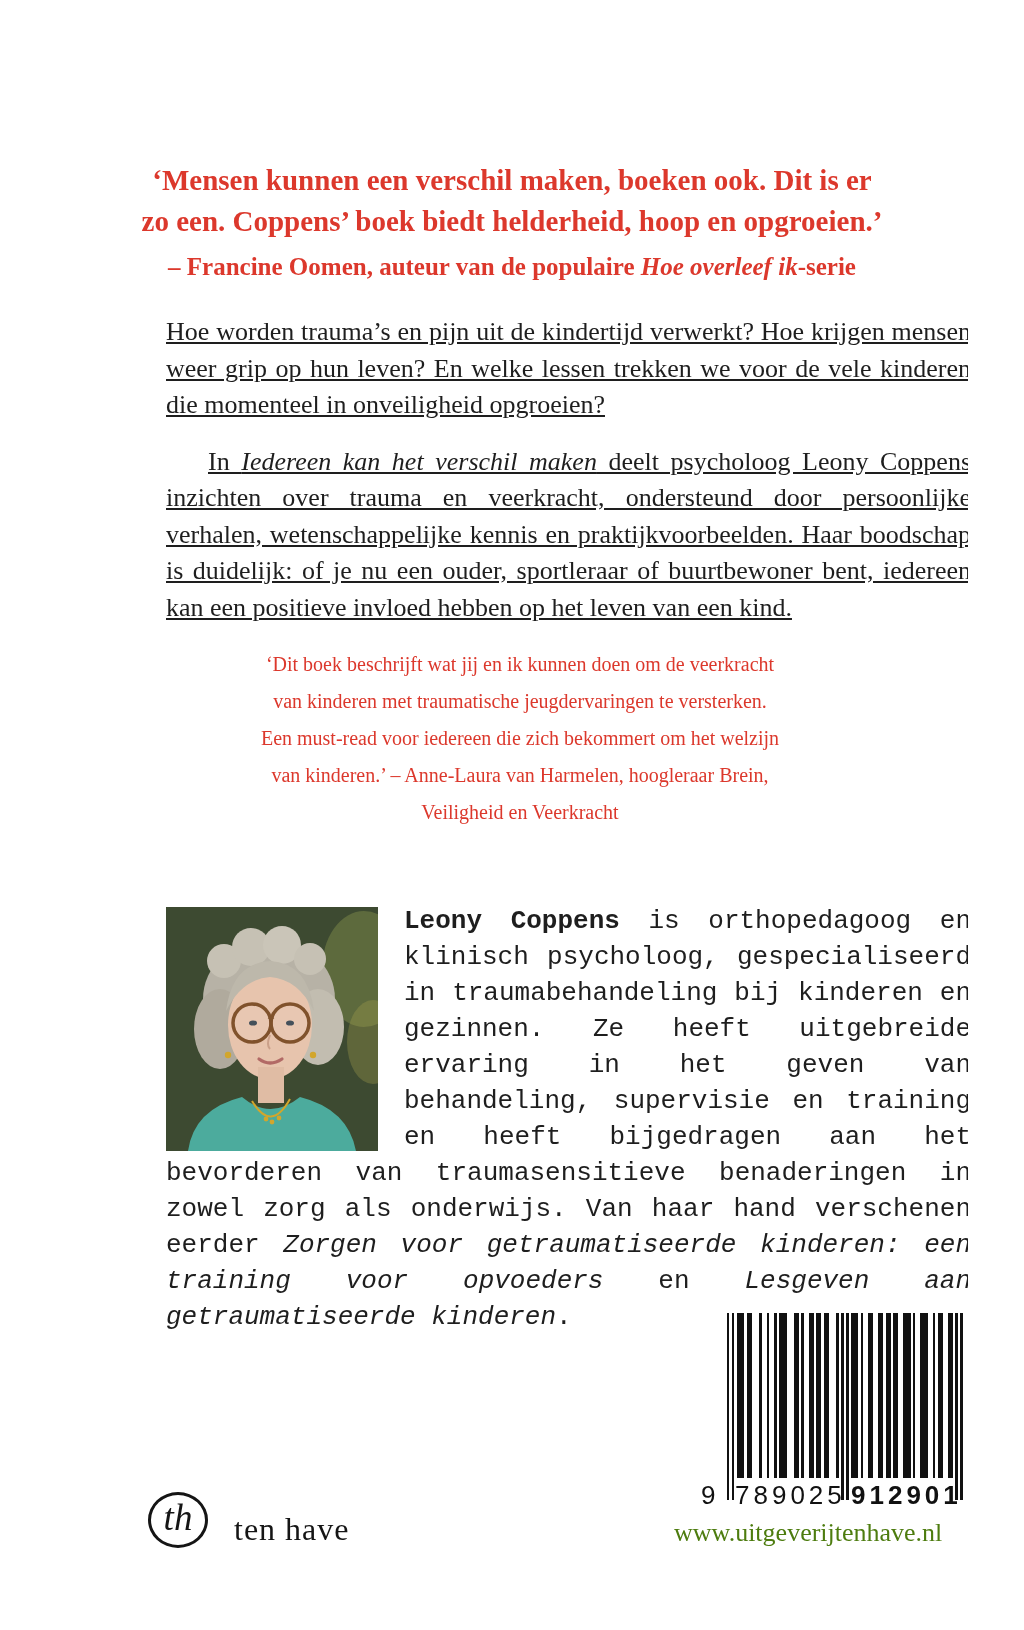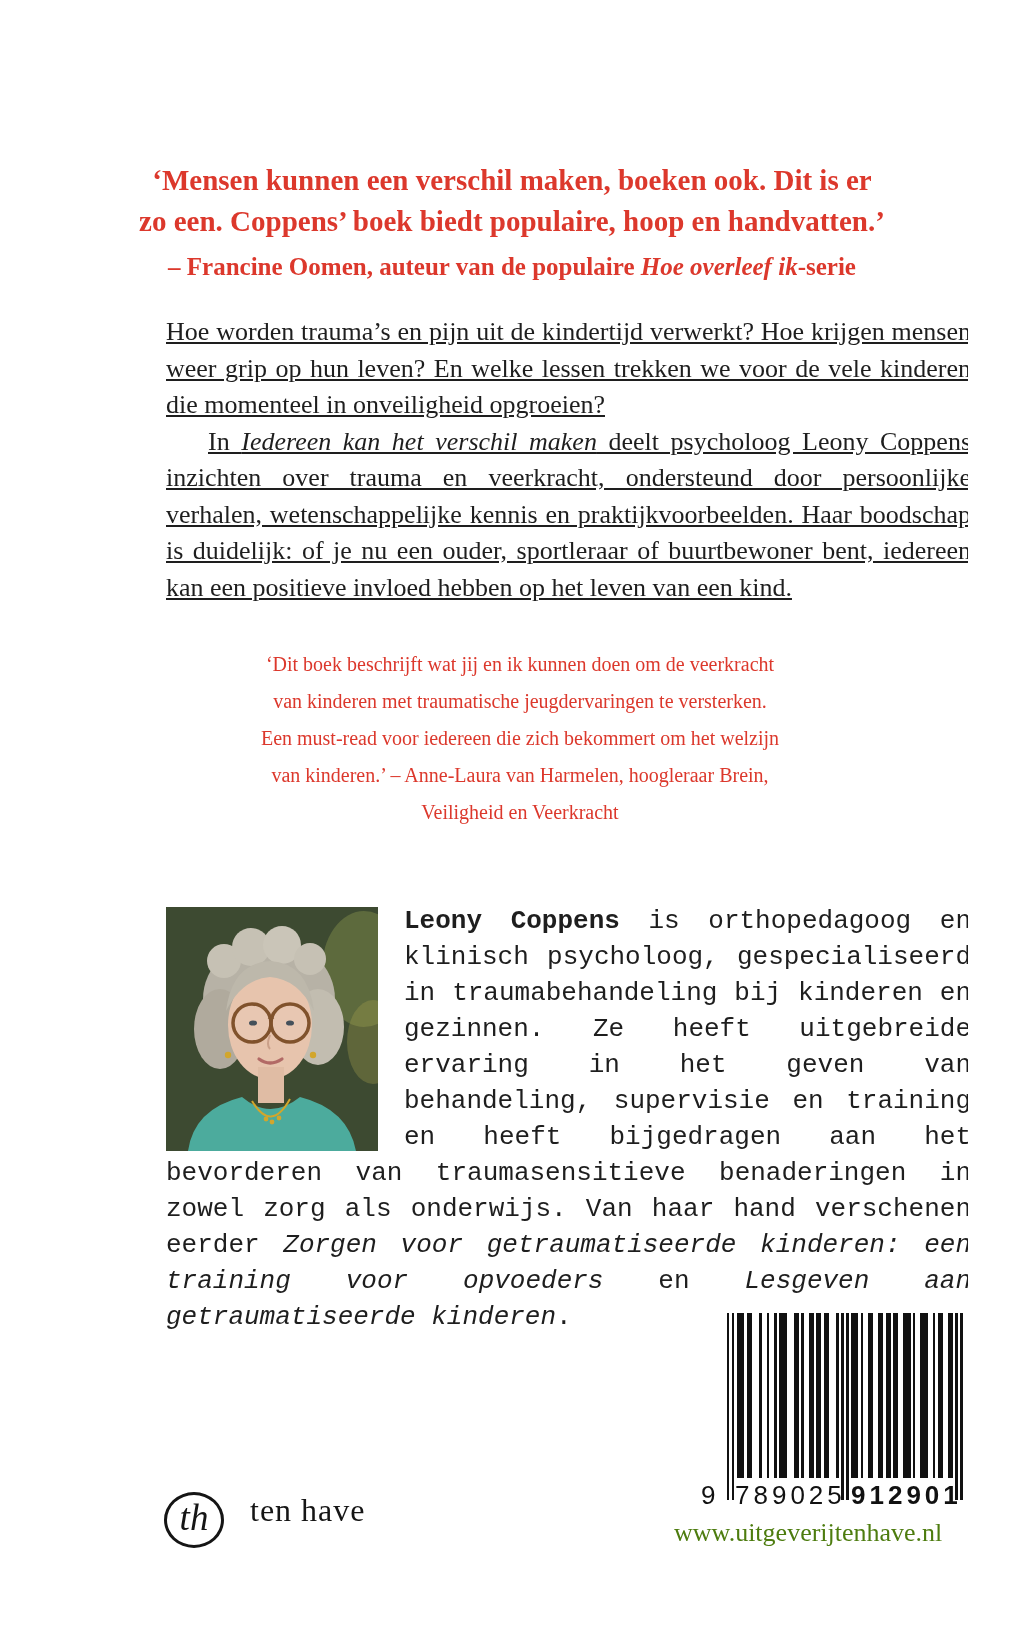--- a/index.html
+++ b/index.html
@@ -14,42 +14,42 @@
     text-align:center;color:var(--accent-red,#dc382c);
     font-weight:bold;font-size:29px;line-height:41px;
   }
   .top-quote .attr{font-size:25px;line-height:38px;margin-top:6px;}
   
   .body-text{
     position:absolute;top:314px;left:110px;width:805px;
     font-size:26px;line-height:36.5px;text-align:justify;
   }
   .body-text p{margin:0;text-decoration:underline;}
-  .body-text p.indent{text-indent:42px;}
+  .body-text p.indent{text-indent:42px;margin-top:20px;}
   
   .mid-quote{
     position:absolute;top:646px;left:16px;right:0;text-align:center;
     color:var(--accent-red,#dc382c);font-size:20px;line-height:37px;
   }
   
   .bio{
     position:absolute;top:903px;left:110px;width:805px;
     font-size:26px;line-height:36px;text-align:justify;
   }
   .bio p{margin:0;font-family:Liberation Mono, monospace;}
   .photo{
     float:left;width:212px;height:244px;margin:4px 26px 0 0;
     display:block;
   }
   .bold{font-weight:bold;}
   .it{font-style:italic;}
   
   .footer-logo{
-    position:absolute;left:108px;top:1492px;
-    display:flex;align-items:flex-start;color:#151515;
+    position:absolute;left:92px;top:1492px;
+    display:flex;align-items:flex-end;color:#151515;
   }
   .monogram{
     width:60px;height:56px;border:3px solid #151515;border-radius:50%;
     display:flex;align-items:center;justify-content:center;
     font-style:italic;font-size:37px;line-height:1;box-sizing:border-box;
     padding-bottom:5px;
   }
   .logo-name{font-size:32px;margin-left:26px;letter-spacing:1px;}
   .barcode{position:absolute;left:645px;top:1313px;width:262px;height:200px;}
   .barcode svg{position:absolute;left:26px;top:0;}
@@ -65,21 +65,21 @@
     text-align:left;font-size:26px;color:#4d7c0f;
   }
 </style>
 </head>
 <body>
 
 <div class="page">
 
   <header class="top-quote">
     <div>‘Mensen kunnen een verschil maken, boeken ook. Dit is er</div>
-    <div>zo een. Coppens’ boek biedt populaire, hoop en handvatten.’</div>
+    <div>zo een. Coppens’ boek biedt helderheid, hoop en opgroeien.’</div>
     <div class="attr"><span>– Francine Oomen, auteur van de populaire </span><span class="it">Hoe overleef ik</span><span>-serie</span></div>
   </header>
 
   <section class="body-text">
     <p>Hoe worden trauma’s en pijn uit de kindertijd verwerkt? Hoe krijgen mensen weer grip op hun leven? En welke lessen trekken we voor de vele kinderen die momenteel in onveiligheid opgroeien?</p>
     <p class="indent"><span>In </span><span class="it">Iedereen kan het verschil maken</span><span> deelt psycholoog Leony Coppens inzichten over trauma en veerkracht, ondersteund door persoonlijke verhalen, wetenschappelijke kennis en praktijkvoorbeelden. Haar boodschap is duidelijk: of je nu een ouder, sportleraar of buurtbewoner bent, iedereen kan een positieve invloed hebben op het leven van een kind.</span></p>
   </section>
 
   <section class="mid-quote">
     <div>‘Dit boek beschrijft wat jij en ik kunnen doen om de veerkracht</div>

